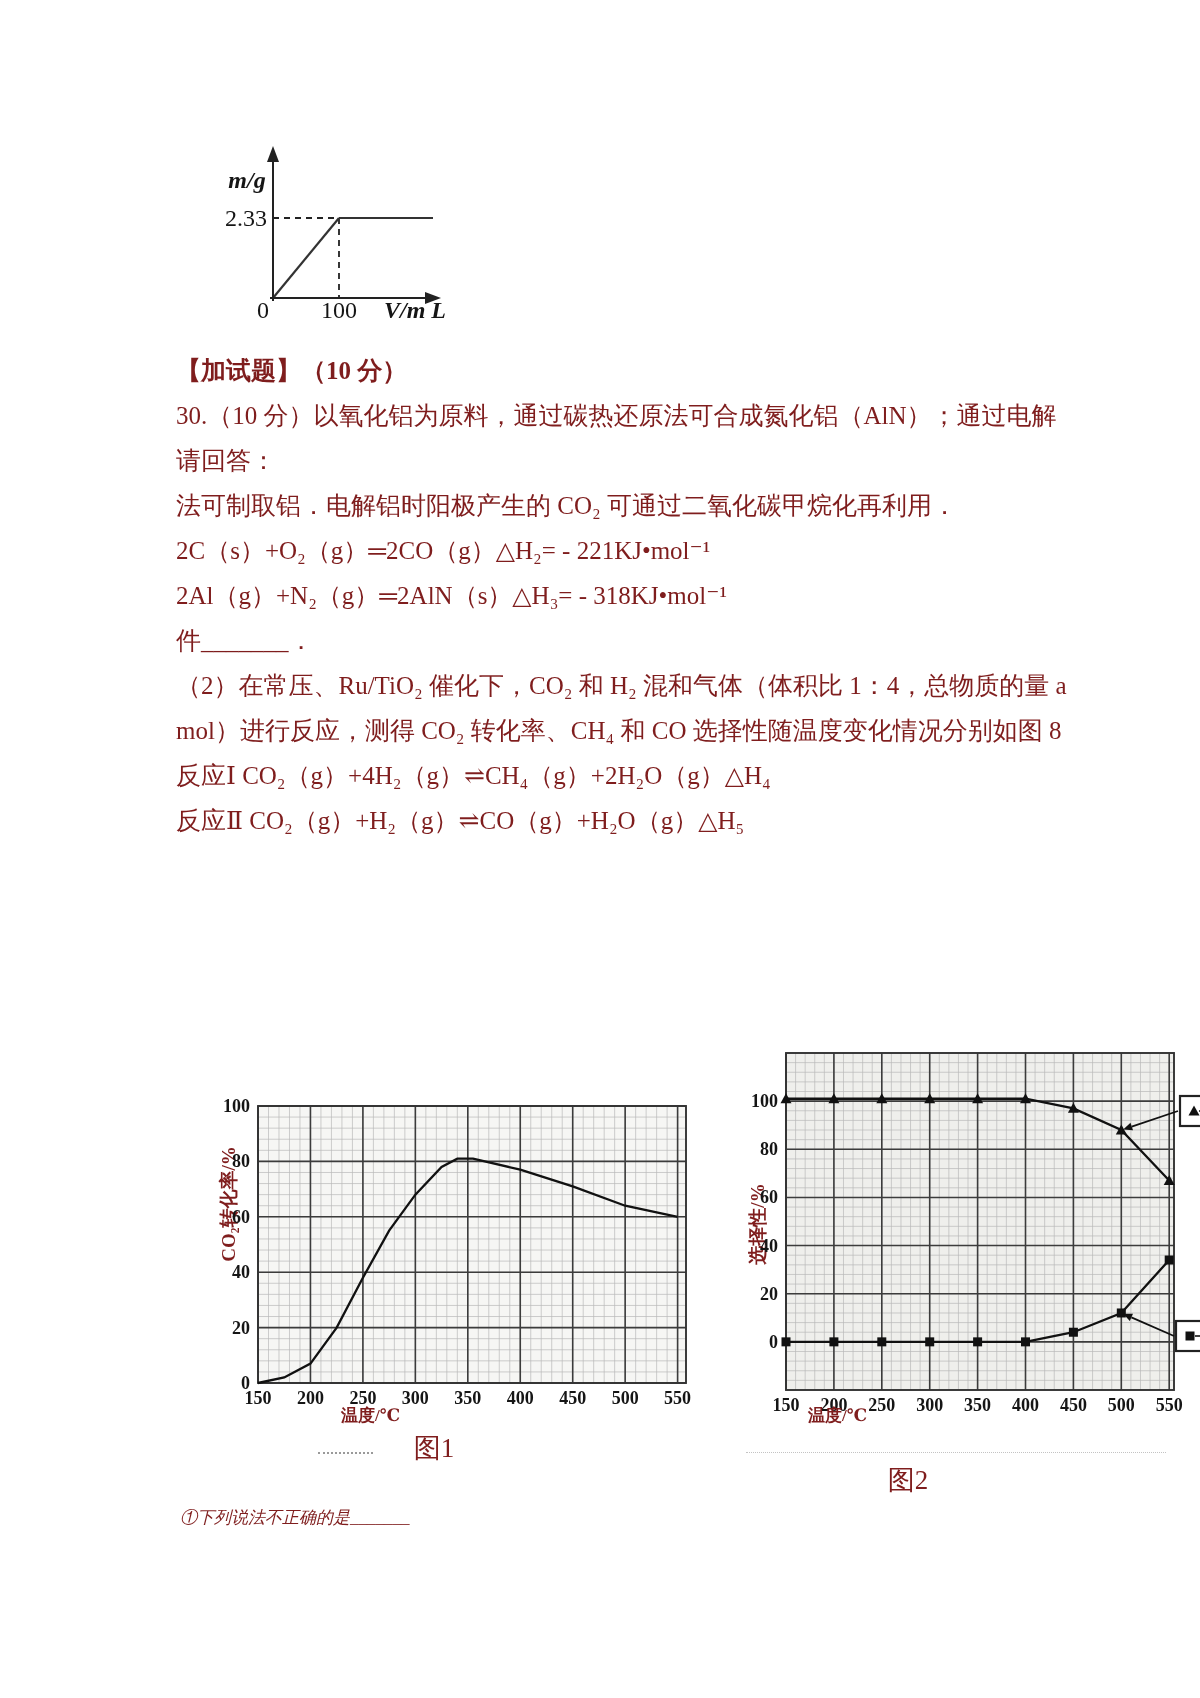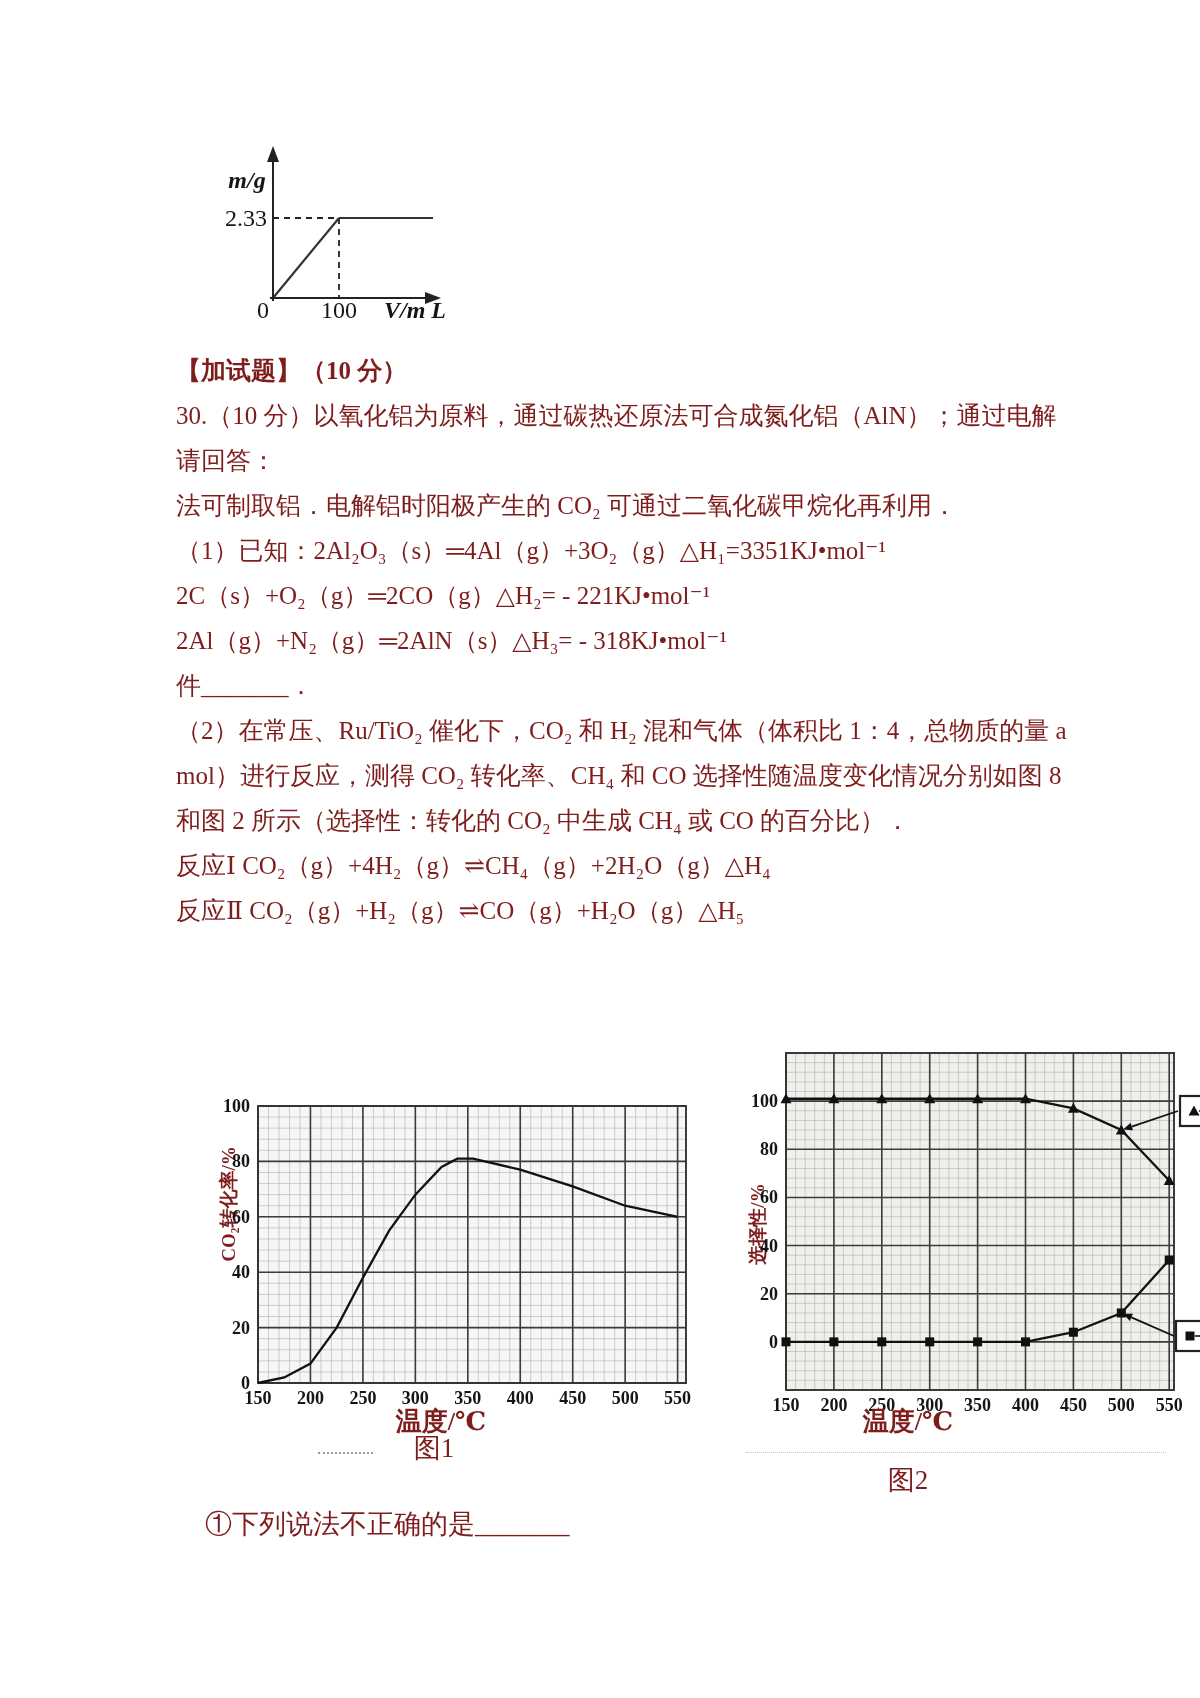--- a/index.html
+++ b/index.html
@@ -3,23 +3,23 @@
 <meta charset="utf-8">
 <style>
   html,body{margin:0;padding:0;background:#ffffff;}
   .page{position:relative;width:1200px;height:1698px;background:#ffffff;overflow:hidden;
         font-family:"Liberation Serif","DejaVu Serif",serif;color:#7f1d1d;margin-left:46px;}
   .textblock{position:absolute;left:130px;top:348px;width:960px;font-size:25px;line-height:45px;}
   .textblock .line{white-space:nowrap;height:45px;}
   .line.bold{font-weight:bold;}
   .abs{position:absolute;}
   .ylabel{position:absolute;text-align:center;font-size:19px;font-weight:bold;transform:rotate(-90deg);}
-  .xlabel{position:absolute;text-align:center;font-size:26px;font-weight:bold;width:200px;}
+  .xlabel{position:absolute;font-size:17px;font-weight:bold;width:200px;}
   .caption{position:absolute;text-align:center;font-size:27px;width:200px;}
-  .finalline{position:absolute;left:159px;top:1506px;font-size:27px;white-space:nowrap;}
+  .finalline{position:absolute;left:134px;top:1506px;font-size:17px;white-space:nowrap;font-style:italic;}
   .artifact1{position:absolute;left:272px;top:1452px;width:55px;border-bottom:2px dotted #9a9a9a;}
   .artifact2{position:absolute;left:700px;top:1452px;width:420px;border-bottom:1px dotted #c3c3c3;}
   svg text{user-select:none;}
 </style>
 </head>
 <body>
 
 <div class="page">
 
   <svg id="mini" class="abs" style="left:155px;top:130px;" width="250" height="192">
@@ -36,27 +36,25 @@
       <text x="62" y="188" text-anchor="middle" font-size="24" font-family="&quot;Liberation Serif&quot;,&quot;DejaVu Serif&quot;,serif" font-weight="normal" fill="#151515">0</text>
       <text x="138" y="188" text-anchor="middle" font-size="24" font-family="&quot;Liberation Serif&quot;,&quot;DejaVu Serif&quot;,serif" font-weight="normal" fill="#151515">100</text>
       <text x="183" y="188" text-anchor="start" font-size="24" font-family="&quot;Liberation Serif&quot;,&quot;DejaVu Serif&quot;,serif" font-weight="bold" fill="#151515" font-style="italic">V/m L</text>
     </svg>
 
   <div class="textblock">
     <div class="line bold">【加试题】（10 分）</div>
     <div class="line">30.（10 分）以氧化铝为原料，通过碳热还原法可合成氮化铝（AlN）；通过电解</div>
     <div class="line">请回答：</div>
     <div class="line">法可制取铝．电解铝时阳极产生的 CO₂ 可通过二氧化碳甲烷化再利用．</div>
-    <div class="line">（1）已知：2Al₂O₃（s）═4Al（g）+3O₂（g）△H₁=3351KJ•mol⁻¹</div>
     <div class="line">2C（s）+O₂（g）═2CO（g）△H₂= - 221KJ•mol⁻¹</div>
     <div class="line">2Al（g）+N₂（g）═2AlN（s）△H₃= - 318KJ•mol⁻¹</div>
     <div class="line">件_______．</div>
     <div class="line">（2）在常压、Ru/TiO₂ 催化下，CO₂ 和 H₂ 混和气体（体积比 1：4，总物质的量 a</div>
     <div class="line">mol）进行反应，测得 CO₂ 转化率、CH₄ 和 CO 选择性随温度变化情况分别如图 8</div>
-    <div class="line">和图 2 所示（选择性：转化的 CO₂ 中生成 CH₄ 或 CO 的百分比）．</div>
     <div class="line">反应Ⅰ CO₂（g）+4H₂（g）⇌CH₄（g）+2H₂O（g）△H₄</div>
     <div class="line">反应Ⅱ CO₂（g）+H₂（g）⇌CO（g）+H₂O（g）△H₅</div>
   </div>
 
   <div class="ylabel" style="left:83px;top:1191px;width:200px;">CO₂转化率/%</div>
   <svg id="fig1" class="abs" style="left:160px;top:1098px;" width="500" height="315">
       <rect x="52" y="8" width="428" height="277" fill="#f6f6f4"></rect>
       <line x1="52" y1="8" x2="52" y2="285" stroke="#b9b9b9" stroke-width="0.7"></line>
       <line x1="62.490196078431374" y1="8" x2="62.490196078431374" y2="285" stroke="#b9b9b9" stroke-width="0.7"></line>
       <line x1="72.98039215686275" y1="8" x2="72.98039215686275" y2="285" stroke="#b9b9b9" stroke-width="0.7"></line>

